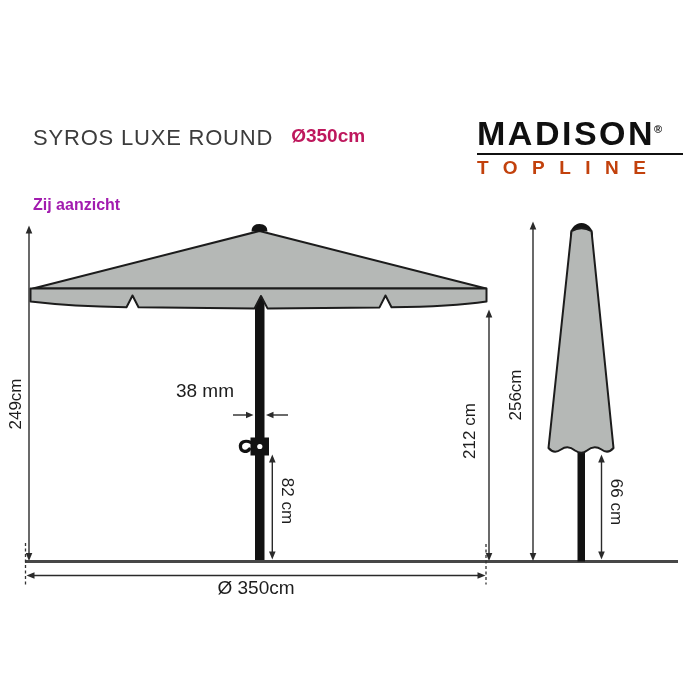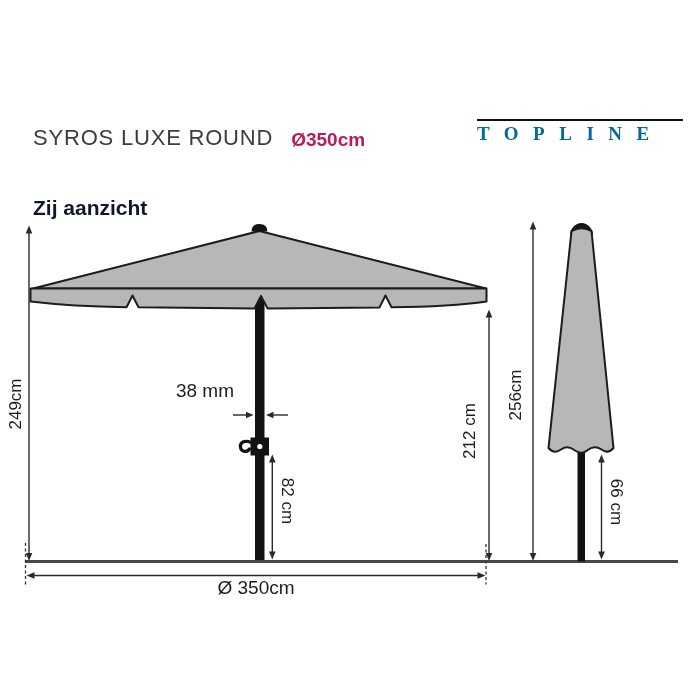--- a/index.html
+++ b/index.html
@@ -1,44 +1,45 @@
 <!DOCTYPE html>
 <html><head>
 <meta charset="utf-8">
 <style>
   html,body{margin:0;padding:0;background:#ffffff;}
   body{width:700px;height:700px;position:relative;font-family:"Liberation Sans",sans-serif;overflow:hidden;}
   .abs{position:absolute;}
   .title-block{left:33px;top:122px;}
   .product-name{font-size:23px;font-weight:700;color:#1f1f1f;letter-spacing:0.2px;line-height:1.18;}
-  .subline{display:flex;align-items:flex-end;margin-top:3px;}
+  .subline{display:flex;align-items:flex-start;margin-top:3px;}
   .product-variant{font-size:22px;font-weight:400;color:#3c3c3c;letter-spacing:0.8px;}
   .diameter{font-size:19px;font-weight:700;color:#be185d;margin-left:18px;}
-  .view-label{left:33px;top:196px;font-size:21px;font-weight:700;color:#0f172a;}
+  .view-label{left:33px;top:196px;font-size:16px;font-weight:700;color:#a21caf;}
   .brand{left:477px;top:116px;width:206px;}
   .brand-name{font-size:34px;font-weight:700;color:#101010;letter-spacing:2.5px;line-height:1;white-space:nowrap;}
   .brand-reg{font-size:11px;vertical-align:super;letter-spacing:0;margin-left:-1px;}
   .brand-rule{border:none;border-top:2.5px solid #101010;margin:3px 0 2px 0;width:206px;}
-  .brand-tagline{font-family:Liberation Serif, serif;font-size:19px;font-weight:700;color:#0369a1;letter-spacing:14.5px;margin-right:-14.5px;white-space:nowrap;display:block;}
+  .brand-tagline{font-family:Liberation Sans, sans-serif;font-size:19px;font-weight:700;color:#c2410c;letter-spacing:14.5px;margin-right:-14.5px;white-space:nowrap;display:block;}
   svg{position:absolute;left:0;top:0;}
   text{font-family:"Liberation Sans",sans-serif;fill:#1d1d1d;}
   .dim-txt{font-size:17px;}
   .dim-txt-lg{font-size:19px;}
 </style>
 </head>
 <body>
 
 <div class="abs title-block">
   <div class="subline">
     <span class="product-variant">SYROS LUXE ROUND</span>
     <span class="diameter">Ø350cm</span>
   </div>
 </div>
 
 <div class="abs brand">
+  <div class="brand-name"><span>MADISON</span><span class="brand-reg">®</span></div>
   <hr class="brand-rule">
   <span class="brand-tagline">TOPLINE</span>
 </div>
 
 <div class="abs view-label">Zij aanzicht</div>
 
 <svg width="700" height="700" viewBox="0 0 700 700">
 
   <rect x="255" y="289" width="9.5" height="272.5" fill="#121212"></rect>
 

